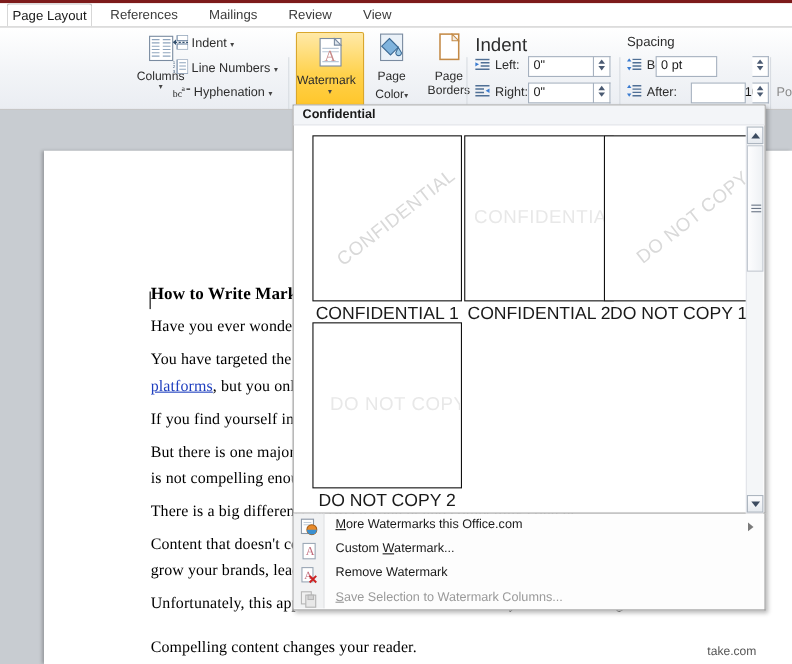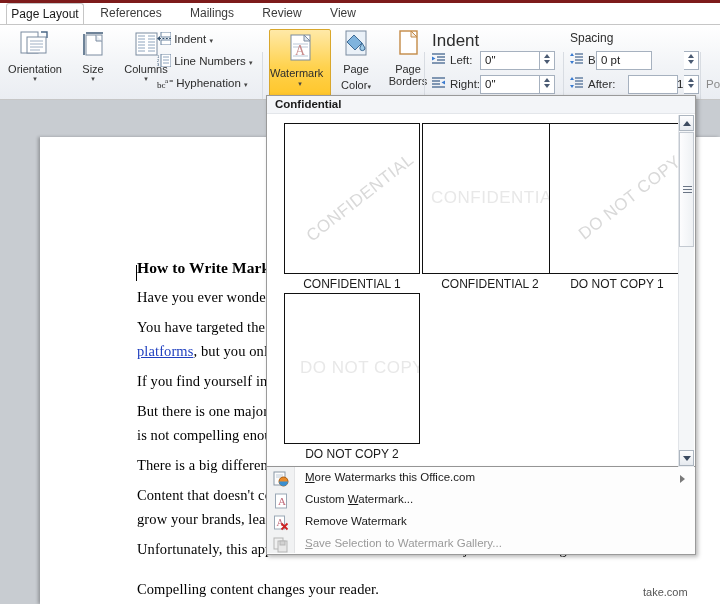--- a/index.html
+++ b/index.html
@@ -82,21 +82,21 @@
     position:absolute;left:0;top:0;width:136px;height:151px;background:#fff;
     border:1px solid #111;box-sizing:border-box;overflow:hidden;
   }
   .wm-thumb span{
     position:absolute;color:#d9d9d9;font-family:"Liberation Sans",sans-serif;
     font-size:17px;letter-spacing:.5px;white-space:nowrap;
   }
   .wm-thumb span.diag{transform:rotate(-38deg);transform-origin:center center;}
   .wm-cap{
     position:absolute;left:-8px;top:154px;width:152px;text-align:center;
-    font-size:12px;color:#1a1a1a;white-space:nowrap;
+    font-size:16px;color:#1a1a1a;white-space:nowrap;
   }
   
   #gal-sb{position:absolute;right:1px;top:19px;width:16px;height:352px;background:#f4f6f8;border-left:1px solid #e1e4e8;box-sizing:border-box;}
   .sb-btn{position:absolute;left:0;width:15px;height:16px;background:linear-gradient(#fdfdfe,#e6eaef);border:1px solid #adb6c0;box-sizing:border-box;}
   .sb-btn i{position:absolute;left:3px;top:5px;width:0;height:0;border-left:4px solid transparent;border-right:4px solid transparent;}
   .sb-btn i.up{border-bottom:5px solid #3c4b60;}
   .sb-btn i.dn{border-top:5px solid #3c4b60;}
   #gal-thumbpos{position:absolute;left:0;top:17px;width:15px;height:115px;background:linear-gradient(90deg,#fdfdfe,#eef1f4);border:1px solid #c3c9d1;box-sizing:border-box;}
   #gal-thumbpos .grip{position:absolute;left:3px;top:53px;width:9px;height:1px;background:#6a7585;box-shadow:0 3px 0 #6a7585,0 6px 0 #6a7585;}
   
@@ -121,46 +121,21 @@
 <div id="tab-strip">
   <div class="tab active" style="left:6px;width:78px;">Page Layout</div>
   <div class="tab" style="left:92px;width:78px;">References</div>
   <div class="tab" style="left:178px;width:68px;">Mailings</div>
   <div class="tab" style="left:252px;width:60px;">Review</div>
   <div class="tab" style="left:318px;width:50px;">View</div>
 </div>
 
 <div id="ribbon">
 
-  <div class="big-btn" style="left:2px;top:4px;width:66px;">
-    <svg width="34" height="30" viewBox="0 0 34 30">
-      <rect x="3" y="3" width="17" height="21" fill="#fff" stroke="#7a8ba0"></rect>
-      <rect x="9" y="8" width="19" height="16" fill="#fff" stroke="#7a8ba0"></rect>
-      <g stroke="#9fb0c4" stroke-width="1">
-        <line x1="12" y1="12" x2="25" y2="12"></line>
-          <line x1="12" y1="15" x2="25" y2="15"></line>
-        <line x1="12" y1="18" x2="25" y2="18"></line>
-          <line x1="12" y1="21" x2="22" y2="21"></line>
-      </g>
-      <path d="M23 3 l6 0 l0 6" fill="none" stroke="#4a6785" stroke-width="1.4"></path>
-    </svg>
-    <span class="cap">Orientation</span>
-    <span class="caret">▾</span>
-  </div>
-
-  <div class="big-btn" style="left:70px;top:4px;width:46px;">
-    <svg width="34" height="30" viewBox="0 0 34 30">
-      <rect x="10" y="6" width="16" height="20" fill="#fff" stroke="#7a8ba0"></rect>
-      <path d="M20 6 l0 6 l6 0" fill="#e8edf3" stroke="#7a8ba0"></path>
-      <line x1="8" y1="5" x2="8" y2="26" stroke="#33506e" stroke-width="1.4"></line>
-      <line x1="10" y1="4" x2="27" y2="4" stroke="#33506e" stroke-width="1.4"></line>
-    </svg>
-    <span class="cap">Size</span>
-    <span class="caret">▾</span>
-  </div>
+
 
   <div class="big-btn" style="left:116px;top:4px;width:60px;">
     <svg width="34" height="30" viewBox="0 0 34 30">
       <rect x="7" y="4" width="21" height="22" fill="#fff" stroke="#7a8ba0"></rect>
       <g stroke="#8ea4bd" stroke-width="1">
         <line x1="9" y1="7" x2="16" y2="7"></line>
           <line x1="19" y1="7" x2="26" y2="7"></line>
         <line x1="9" y1="10" x2="16" y2="10"></line>
           <line x1="19" y1="10" x2="26" y2="10"></line>
         <line x1="9" y1="13" x2="16" y2="13"></line>
@@ -444,15 +419,15 @@
   </div>
 
   <div class="menu-row disabled" style="top:67px;">
     <span class="micon">
       <svg width="16" height="16" viewBox="0 0 16 16">
         <rect x="1" y="1" width="9" height="11" fill="#f0f0f0" stroke="#b5b5b5"></rect>
         <rect x="5" y="4" width="9" height="11" fill="#e8e8e8" stroke="#b5b5b5"></rect>
         <rect x="7" y="4" width="5" height="4" fill="#d2d2d2" stroke="#b5b5b5"></rect>
       </svg>
     </span>
-    <span class="mlabel"><span class="u">S</span><span>ave Selection to Watermark Gallery...</span></span>
+    <span class="mlabel"><span class="u">S</span><span>ave Selection to Watermark Columns...</span></span>
   </div>
 </div>
 
 </body></html>

